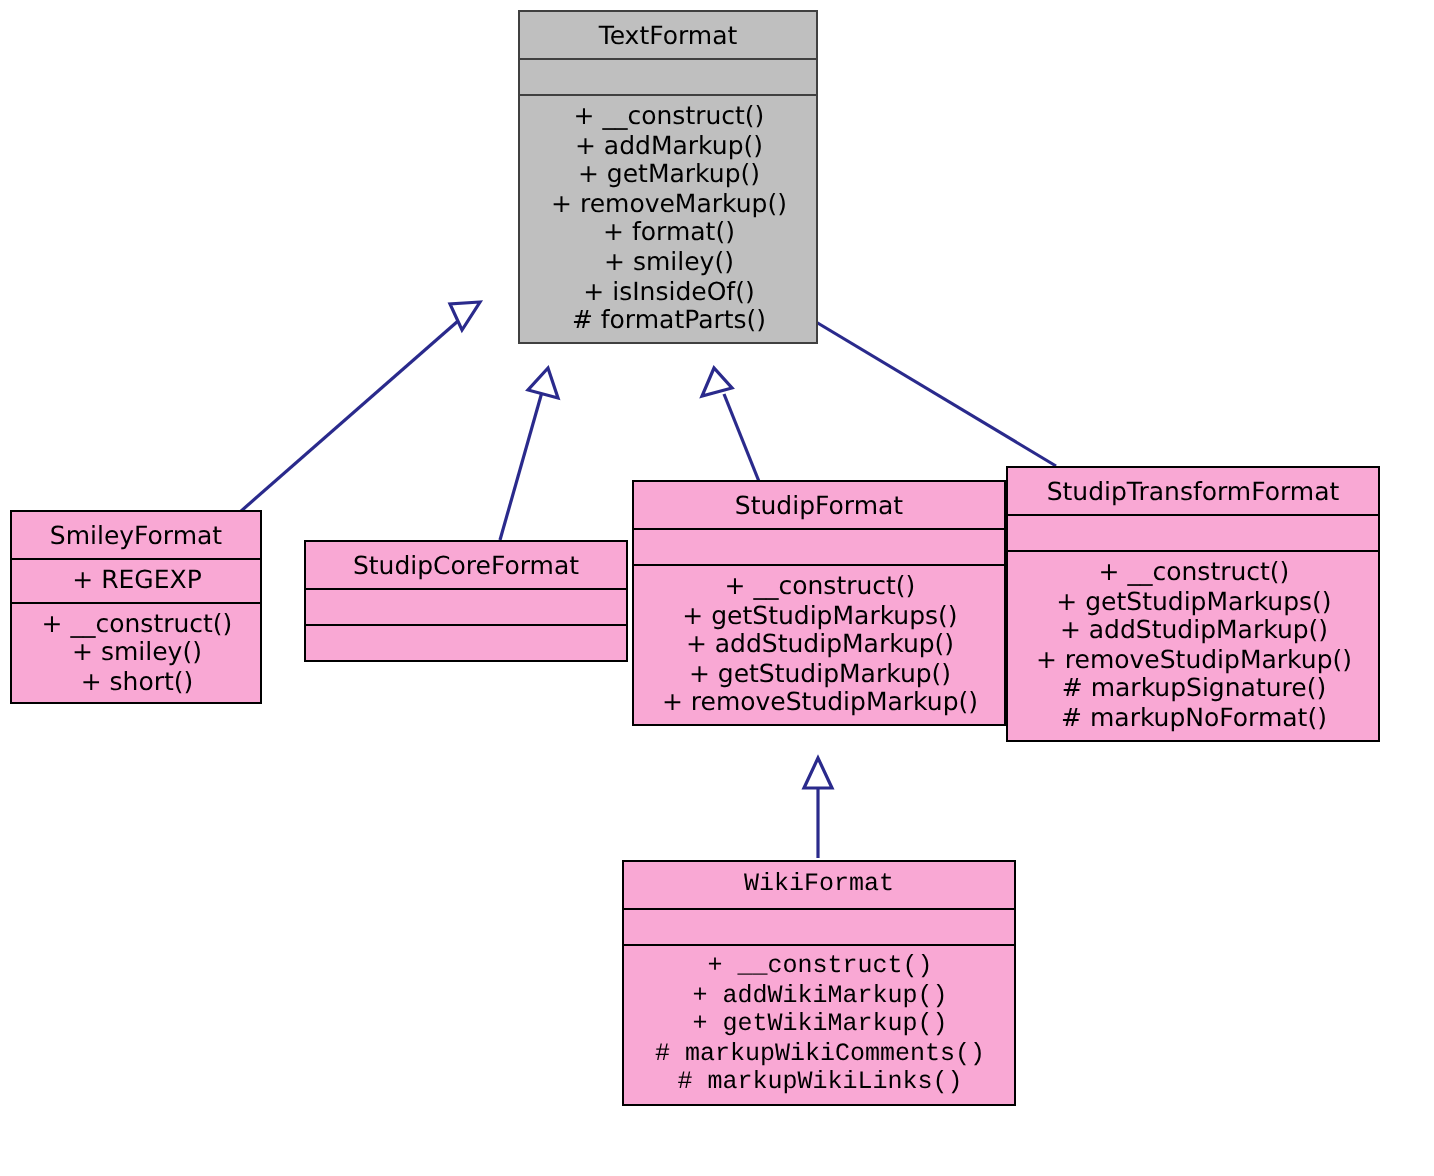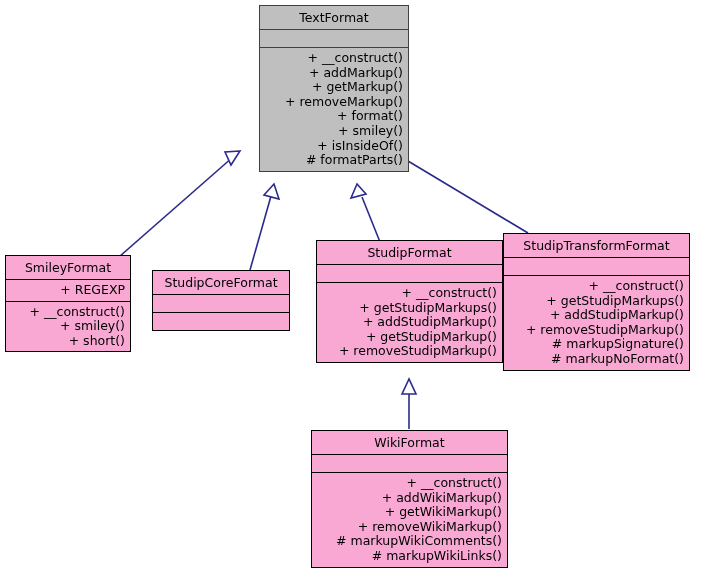--- a/index.html
+++ b/index.html
@@ -53,21 +53,21 @@
     padding: 4px 4px 4px 4px;
     line-height: 15px;
   }
   .compartment.attrs,
   .compartment.ops {
     border-top: 1px solid #000000;
     padding: 3px 5px 3px 6px;
     font-size: 12.5px;
     line-height: 14.6px;
     color: #000000;
-    text-align: right;
+    text-align: center;
   }
   .compartment.empty {
     min-height: 18px;
   }
   .member {
     white-space: nowrap;
   }
 </style>
 </head>
 <body>
@@ -122,21 +122,21 @@
     <div class="compartment attrs">
       <div class="member">+ REGEXP</div>
     </div>
     <div class="compartment ops">
       <div class="member">+ __construct()</div>
       <div class="member">+ smiley()</div>
       <div class="member">+ short()</div>
     </div>
   </div>
 
-  <div class="uml-class" id="box-studip-core-format" style="left:152px; top:270px; width:138px;">
+  <div class="uml-class" id="box-studip-core-format" style="left:152px; top:270px; width:162px;">
     <div class="compartment title">StudipCoreFormat</div>
     <div class="compartment attrs empty"></div>
     <div class="compartment ops empty"></div>
   </div>
 
   <div class="uml-class" id="box-studip-format" style="left:316px; top:240px; width:187px;">
     <div class="compartment title">StudipFormat</div>
     <div class="compartment attrs empty"></div>
     <div class="compartment ops">
       <div class="member">+ __construct()</div>
@@ -153,26 +153,25 @@
     <div class="compartment ops">
       <div class="member">+ __construct()</div>
       <div class="member">+ getStudipMarkups()</div>
       <div class="member">+ addStudipMarkup()</div>
       <div class="member">+ removeStudipMarkup()</div>
       <div class="member"># markupSignature()</div>
       <div class="member"># markupNoFormat()</div>
     </div>
   </div>
 
-  <div class="uml-class" id="box-wiki-format" style="left:311px; top:430px; width:197px;">
+  <div class="uml-class" id="box-wiki-format" style="left:311px; top:430px; width:197px;font-family:Liberation Mono, monospace;">
     <div class="compartment title">WikiFormat</div>
     <div class="compartment attrs empty"></div>
     <div class="compartment ops">
       <div class="member">+ __construct()</div>
       <div class="member">+ addWikiMarkup()</div>
       <div class="member">+ getWikiMarkup()</div>
-      <div class="member">+ removeWikiMarkup()</div>
       <div class="member"># markupWikiComments()</div>
       <div class="member"># markupWikiLinks()</div>
     </div>
   </div>
 
 </div>
 
 </body></html>

